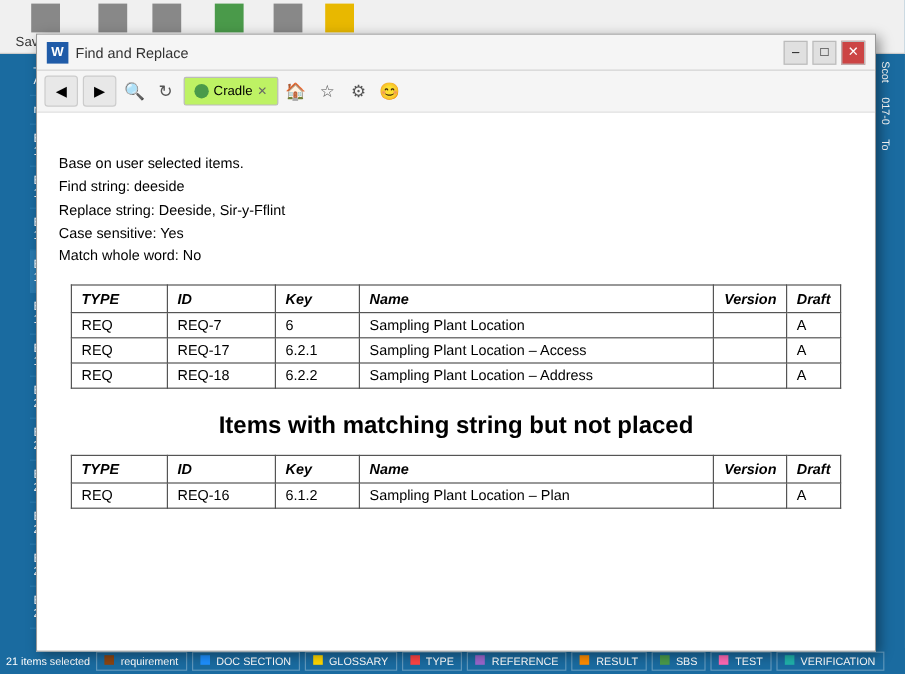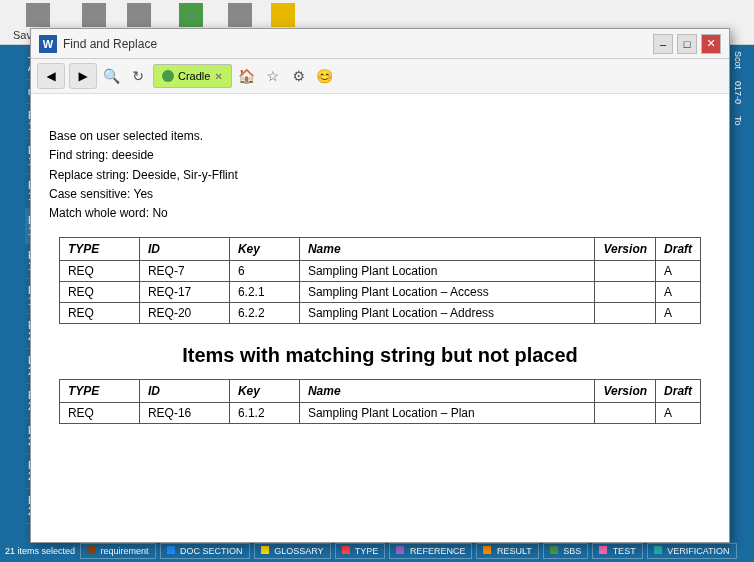--- a/index.html
+++ b/index.html
@@ -490,21 +490,21 @@
           <tr>
       <td>REQ</td>
       <td>REQ-17</td>
       <td>6.2.1</td>
       <td>Sampling Plant Location – Access</td>
       <td></td>
       <td>A</td>
     </tr>
           <tr>
       <td>REQ</td>
-      <td>REQ-20</td>
+      <td>REQ-18</td>
       <td>6.2.2</td>
       <td>Sampling Plant Location – Address</td>
       <td></td>
       <td>A</td>
     </tr>
         </tbody>
     </table>
 
     <div class="section-heading">Items with matching string but not placed</div>
 

